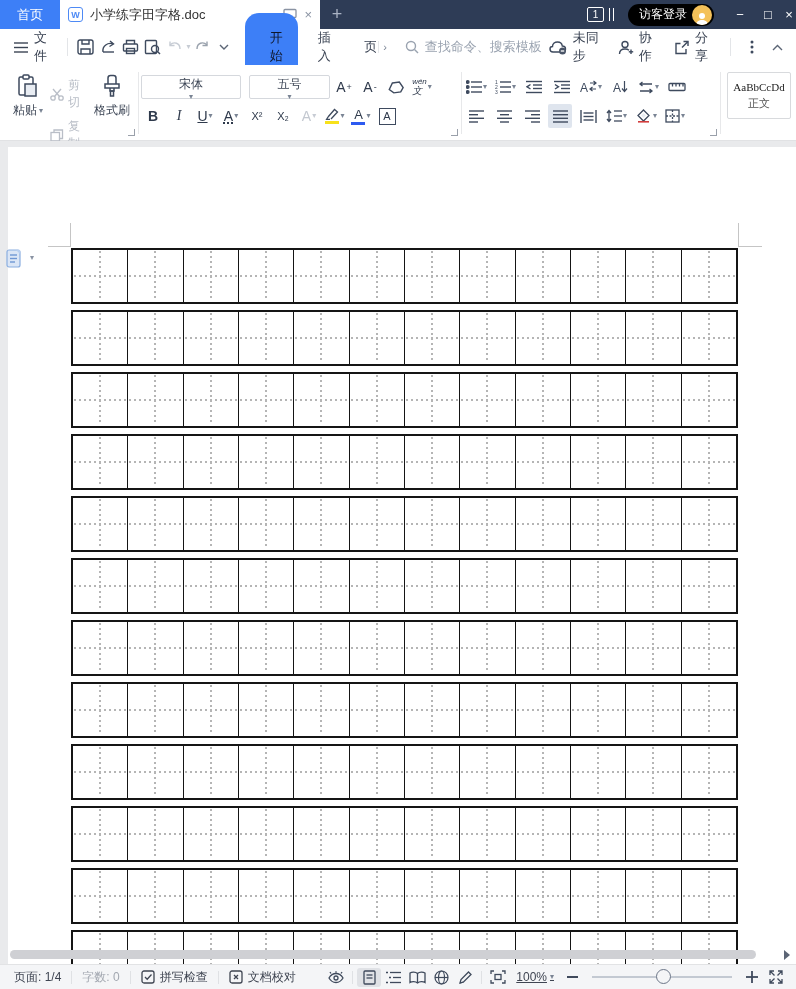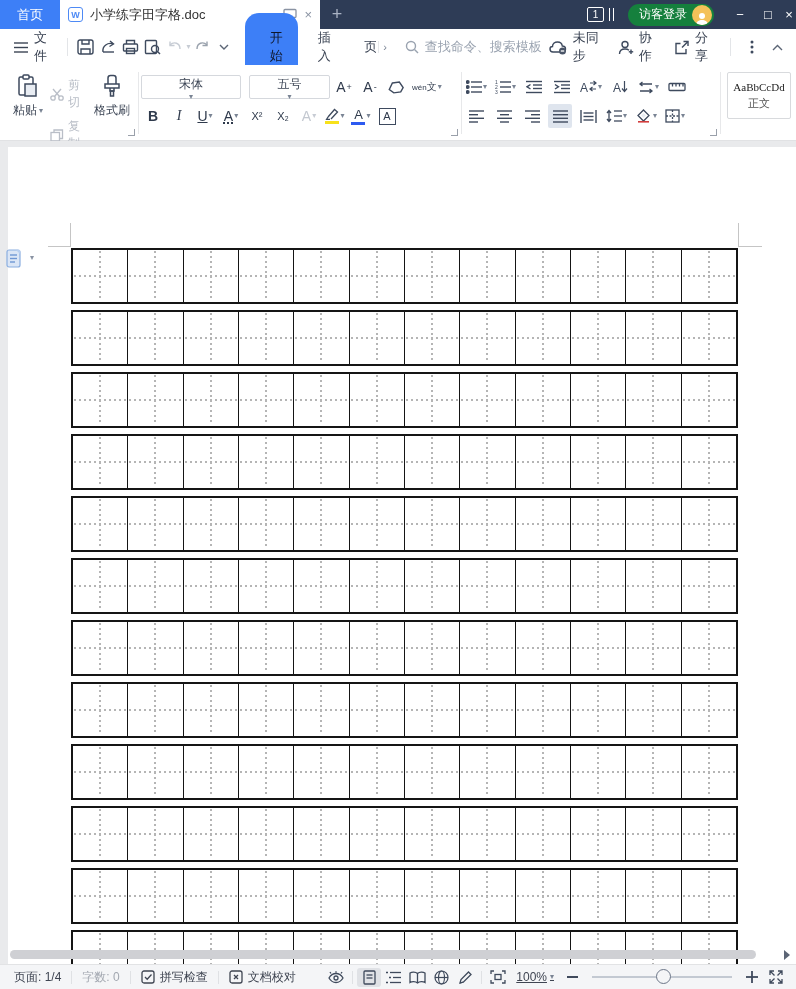--- a/index.html
+++ b/index.html
@@ -11,21 +11,21 @@
   .tb-home { width:60px; background:#3d7ff7; color:#fff; font-size:13px; display:flex; align-items:center; justify-content:center; }
   .tb-docer { width:126px; background:#3b4a66; display:flex; align-items:center; gap:7px; padding-left:16px; font-size:13px; color:#e8ecf3; }
   .tb-doc { width:260px; background:#ffffff; color:#333; display:flex; align-items:center; gap:7px; padding:0 8px; font-size:13px; }
   .tb-doc .title { flex:1; white-space:nowrap; overflow:hidden; }
   .w-icon { width:15px; height:15px; border:1.4px solid #4e8af5; border-radius:3px; color:#4e8af5; font-size:9px; font-weight:bold; display:flex; align-items:center; justify-content:center; flex:0 0 auto; }
   .tb-newtab { width:34px; display:flex; align-items:center; justify-content:center; color:#aab3c4; font-size:18px; }
   .tb-spacer { flex:1; }
   .winlist { display:flex; align-items:center; gap:2px; margin-right:14px; }
   .winlist .badge { width:17px; height:15px; border:1.4px solid #fff; border-radius:2px; font-size:10px; display:flex; align-items:center; justify-content:center; }
   .winlist .bars { width:5px; height:13px; border-left:1.4px solid #fff; border-right:1.4px solid #fff; margin-left:3px; }
-  .tb-login { height:22px; align-self:center; background:#15803d; border-radius:12px; display:flex; align-items:center; color:#fff; font-size:12px; padding:0 2px 0 11px; gap:5px; margin-right:12px; }
+  .tb-login { height:22px; align-self:center; background:#000000; border-radius:12px; display:flex; align-items:center; color:#fff; font-size:12px; padding:0 2px 0 11px; gap:5px; margin-right:12px; }
   .avatar { width:20px; height:20px; border-radius:50%; background:#f4c159; display:flex; align-items:flex-end; justify-content:center; overflow:hidden; }
   .win-ctrl { display:flex; align-items:center; gap:0; }
   .win-ctrl span { width:28px; text-align:center; font-size:13px; color:#fff; }
   .win-ctrl .close { width:14px; }
 
   
   .menubar { height:36px; display:flex; align-items:center; background:#fff; font-size:13px; color:#3b4454; padding:0 8px; flex:0 0 auto; }
   .mb-file { display:flex; align-items:center; gap:6px; padding:0 6px; }
   .v-div { width:1px; height:18px; background:#e3e5e8; margin:0 7px; flex:0 0 auto; }
   .qicon { width:26px; height:24px; display:flex; align-items:center; justify-content:center; color:#3e4a5e; }
@@ -58,21 +58,21 @@
   .tbtn { min-width:24px; height:24px; display:flex; align-items:center; justify-content:center; font-size:14px; color:#2f3a4c; gap:1px; padding:0 2px; }
   .tbtn.sm { font-size:11px; }
   .tbtn .b { font-weight:bold; }
   .tbtn .i { font-style:italic; font-family:"Liberation Serif",serif; }
   .tbtn .u { text-decoration:underline; }
   .tbtn .acc { text-decoration:underline dotted 2px; }
   .tbtn.gray { color:#c3c8d0; }
   .colorbar { display:flex; flex-direction:column; align-items:center; line-height:1; font-size:13px; }
   .colorbar .bar { width:14px; height:3px; margin-top:1px; }
   .boxA { width:17px; height:17px; border:1.2px solid #3e4a5e; display:flex; align-items:center; justify-content:center; font-size:11px; }
-  .pinyin { display:flex; align-items:flex-end; line-height:1; font-size:8px; }
+  .pinyin { display:flex; flex-direction:column; align-items:flex-start; line-height:1; font-size:8px;font-style:italic; }
   .pinyin .han { font-size:10px; }
   .active-btn { background:#dfe5ee; border-radius:2px; }
   .stylecard { width:64px; height:47px; border:1px solid #d8dadd; border-radius:2px; display:flex; flex-direction:column; align-items:center; justify-content:center; gap:3px; margin:3px 0 0 6px; background:#fff; }
   .stylecard .prev { font-size:11px; font-family:"Liberation Serif",serif; color:#222; white-space:nowrap; }
   .stylecard .nm { font-size:11px; color:#555; }
 
   
   .docarea { height:823px; background:#e9eaec; position:relative; overflow:hidden; flex:0 0 auto; }
   .page { position:absolute; left:8px; top:6px; width:788px; height:900px; background:#fff; }
   .cropmark { position:absolute; background:#c5c5c5; }

